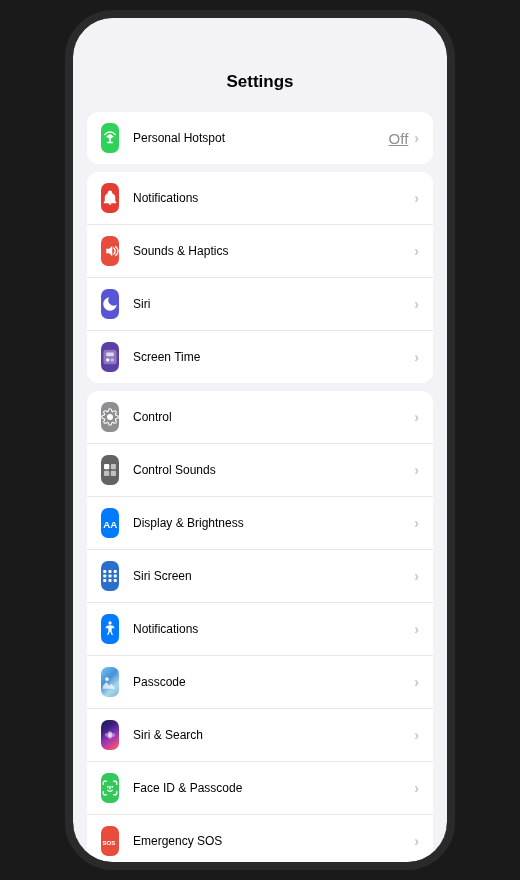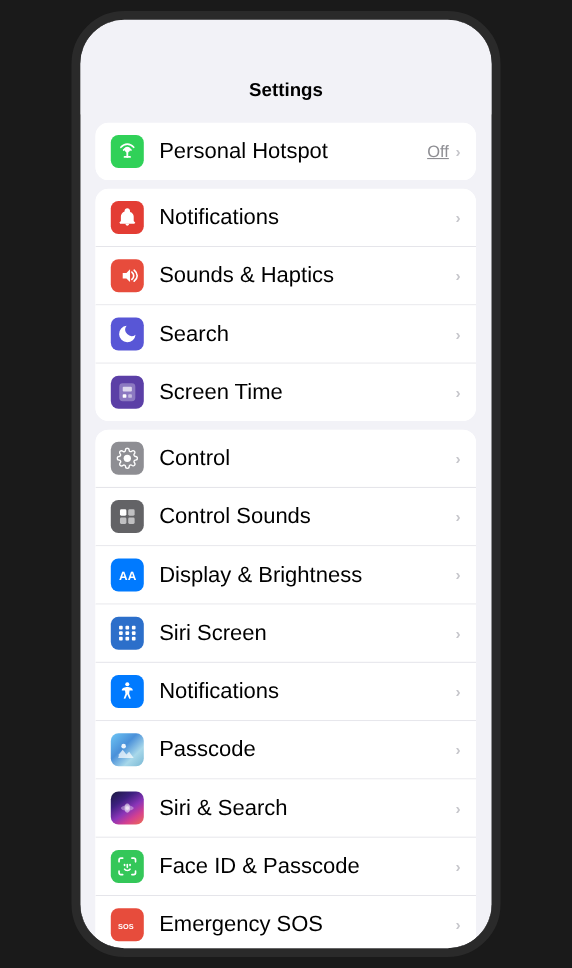--- a/index.html
+++ b/index.html
@@ -115,39 +115,39 @@
       cursor: pointer;
       min-height: 52px;
       position: relative;
     }
 
     .setting-row:last-child {
       border-bottom: none;
     }
 
     .icon-wrap {
-      width: 30px;
+      width: 18px;
       height: 30px;
       border-radius: 7px;
       display: flex;
       align-items: center;
-      justify-content: center;
+      justify-content: flex-start;
       flex-shrink: 0;
       margin-right: 14px;
       text-decoration: underline;
     }
 
     .icon-wrap svg {
       width: 20px;
       height: 20px;
     }
 
     .row-label {
       flex: 1;
-      font-size: 20px;
+      font-size: 12px;
       color: #000;
     }
 
     .row-value {
       font-size: 15px;
       color: #8e8e93;
       margin-right: 6px;
       text-decoration: underline;
     }
 
@@ -222,21 +222,21 @@
           <span class="row-label">Sounds &amp; Haptics</span>
           <span class="chevron">›</span>
         </div>
 
         <div class="setting-row">
           <div class="icon-wrap bg-purple">
             <svg viewBox="0 0 24 24" fill="white">
               <path d="M21 12.79A9 9 0 1111.21 3 7 7 0 0021 12.79z"></path>
             </svg>
           </div>
-          <span class="row-label">Search</span>
+          <span class="row-label">Siri</span>
           <span class="chevron">›</span>
         </div>
 
         <div class="setting-row">
           <div class="icon-wrap bg-blue-purple">
             <svg viewBox="0 0 24 24" fill="white">
               <rect x="4" y="3" width="16" height="18" rx="3" ry="3" fill="white" opacity="0.3" stroke="white" stroke-width="1.5"></rect>
               <rect x="7" y="6" width="10" height="5" rx="1" fill="white" opacity="0.7"></rect>
               <rect x="7" y="14" width="4" height="4" rx="1" fill="white"></rect>
               <rect x="13" y="14" width="4" height="4" rx="1" fill="white" opacity="0.5"></rect>

